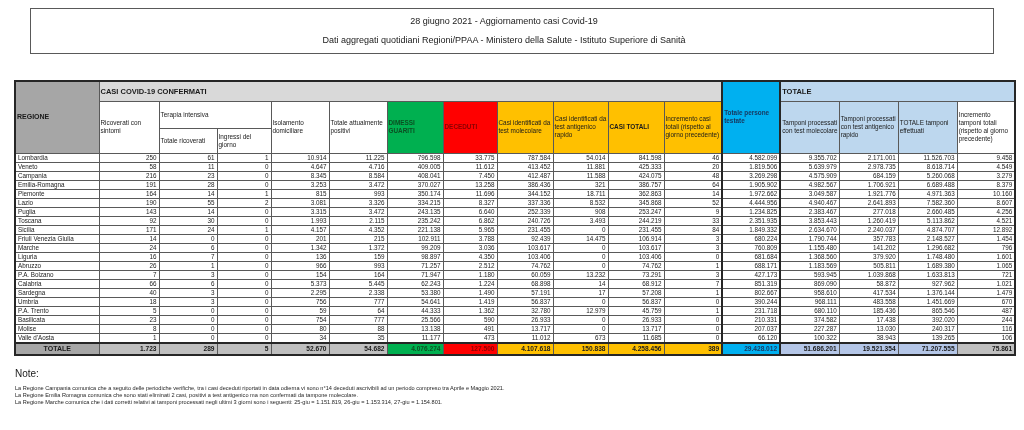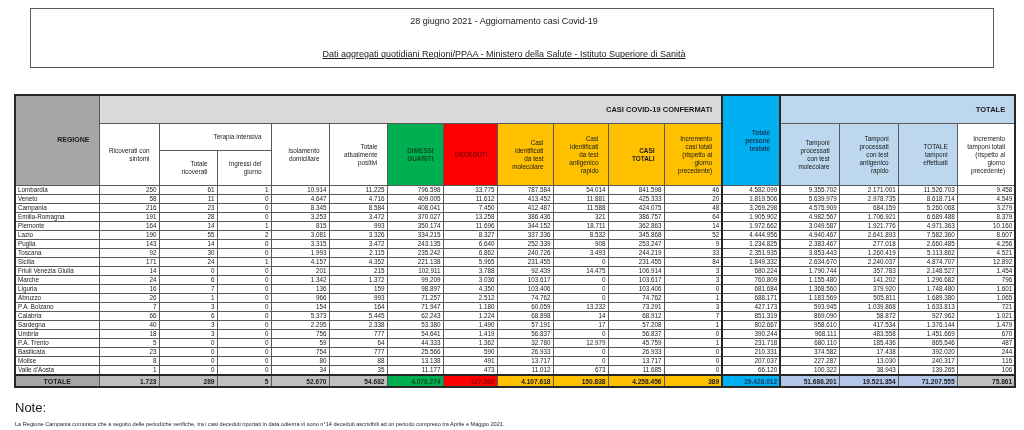--- a/index.html
+++ b/index.html
@@ -2,28 +2,28 @@
 <html><head>
 <meta charset="utf-8">
 <style>
   * { margin: 0; padding: 0; box-sizing: border-box; }
   html, body { width: 1024px; height: 430px; background: #ffffff;
     font-family: "Liberation Sans", sans-serif; color: #1a1a1a; }
 
   .title-box { margin: 8px 30px 0 30px; border: 1px solid #595959;
     text-align: center; padding: 6px 20px 7px 4px; }
   .title-line1, .title-line2 { font-size: 9px; line-height: 12px; color: #1a1a1a; }
-  .title-line2 { margin-top: 21px; text-decoration: underline; }
+  .title-line2 { margin-top: 7px; }
 
   table.main { margin: 26px 0 0 14px; width: 996px; border-collapse: collapse;
     table-layout: fixed; border: 2px solid #262626; }
   th, td { border: 1px solid #595959; overflow: hidden; vertical-align: middle; }
 
   thead th { font-weight: normal; font-size: 6.4px; line-height: 1.25;
-    padding: 9px; text-align: right; background: #ffffff; }
+    padding: 1px; text-align: left; background: #ffffff; }
   thead .band { background: #D9D9D9; font-weight: bold; font-size: 7.5px; height: 20px; }
   thead .regione-h { background: #A6A6A6; font-weight: bold; font-size: 7px; }
   thead tr.sub-row th { height: 27px; }
   thead tr.sub-row2 th { height: 25px; }
   .green-h { background: #00B050; color: #0b4e22; font-weight: bold; }
   .red-h { background: #FF0000; color: #8a0000; font-weight: bold; }
   .yellow-h { background: #FFC000; color: #1a1a1a; }
   .testate-h { background: #00B0F0; color: #17375E; font-weight: bold; }
   .lb-h { background: #BDD7EE; }
   .white-h { background: #ffffff; }
@@ -39,21 +39,21 @@
     padding: 0 2px; border-top: 2px solid #262626; white-space: nowrap; }
   tfoot td.label { background: #A6A6A6; text-align: center; font-size: 7px; }
   tfoot td.g    { background: #BFBFBF; }
   tfoot td.green{ background: #00B050; color: #0b4e22; }
   tfoot td.red  { background: #FF0000; color: #8a0000; }
   tfoot td.y    { background: #FFC000; }
   tfoot td.cyan { background: #00B0F0; color: #17375E; }
   tfoot td.lb   { background: #B4C6E7; }
 
   .notes { margin: 12px 0 0 15px; }
-  .notes-heading { font-size: 13px; font-weight: normal; margin-bottom: 6px; }
+  .notes-heading { font-size: 10px; font-weight: normal; margin-bottom: 6px; }
   .note-line { font-size: 5.6px; line-height: 7.2px; color: #262626; }
 </style>
 </head>
 <body>
 
 <div class="title-box">
   <div class="title-line1">28 giugno 2021 - Aggiornamento casi Covid-19</div>
   <div class="title-line2">Dati aggregati quotidiani Regioni/PPAA - Ministero della Salute - Istituto Superiore di Sanità</div>
 </div>
 

